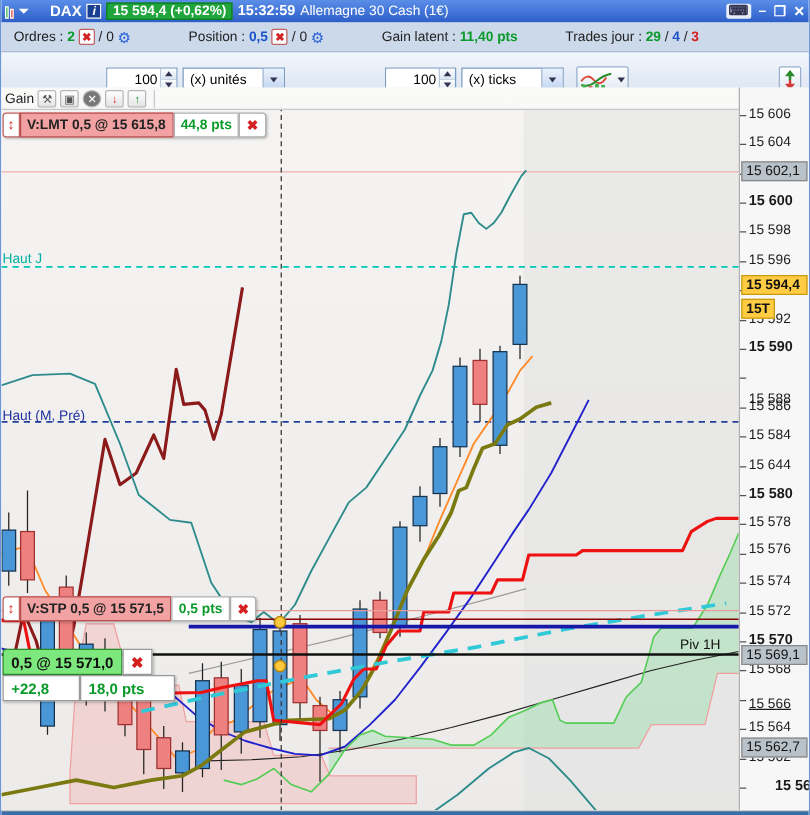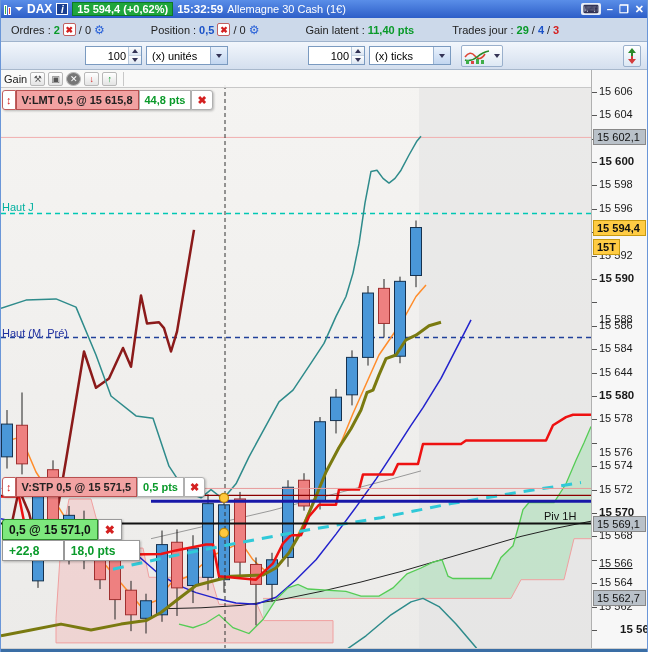--- a/index.html
+++ b/index.html
@@ -8,21 +8,21 @@
          border-left:1px solid #6a96d8; border-right:1px solid #6a96d8; position:relative; }
 
   
   .titlebar { height:18px; background:linear-gradient(#5a8ee8,#2d5ec8); display:flex; align-items:center;
               color:#fff; padding:0 3px; gap:4px; }
   .titlebar .caret { width:0; height:0; border-left:4px solid transparent; border-right:4px solid transparent;
                      border-top:4px solid #fff; display:inline-block; }
   .t-candle { display:inline-flex; gap:1px; align-items:flex-end; height:12px; }
   .t-candle i { display:block; width:3px; background:#3fae49; height:10px; border:1px solid #fff; }
   .t-candle i+i { background:#d44; height:8px; }
-  .t-dax { font-weight:bold; font-size:12px; }
+  .t-dax { font-weight:bold; font-size:12px;margin-left:13px; }
   .t-info { background:#1a3f90; border:1px solid #fff; width:12px; height:12px; line-height:11px;
             text-align:center; font-weight:bold; font-style:italic; font-size:10px; }
   .t-badge { background:#1fa53c; border:1px solid #0c7a24; color:#fff; font-weight:bold;
              padding:0 4px; height:14px; line-height:13px; }
   .t-time { font-weight:bold; font-size:11.5px; }
   .t-right { margin-left:auto; display:flex; gap:6px; align-items:center; }
   .t-right span { font-weight:bold; cursor:default; }
   .t-kb { background:#e8eef8; color:#335; border-radius:2px; padding:0 2px; height:12px; line-height:12px; }
 
   
@@ -32,21 +32,21 @@
   .sp { width:38px; }
   .sp2 { width:30px; }
   .green { color:#0a9a2a; font-weight:bold; }
   .blue  { color:#1a52c8; font-weight:bold; }
   .red   { color:#d42020; font-weight:bold; }
   .mini-x { display:inline-block; background:#fff; border:1px solid #c06060; color:#d42020;
             font-size:9px; width:13px; height:13px; line-height:12px; text-align:center; border-radius:2px; font-weight:bold;}
   .gear { color:#2a62d8; font-size:12px; }
 
   
-  .toolbar { height:28px; background:linear-gradient(#f2f6fc,#d4dfee); border-bottom:1px solid #a8b8cc;
+  .toolbar { height:44px; background:linear-gradient(#f2f6fc,#d4dfee); border-bottom:1px solid #a8b8cc;
              display:flex; align-items:center; padding:4px 6px; }
   .spinbox { display:flex; border:1px solid #7a9ac0; background:#fff; height:19px; align-items:stretch; }
   .spinbox input { width:42px; border:0; text-align:right; font-size:11px; padding-right:2px;
                    font-family:"Liberation Sans",sans-serif; outline:none;}
   .spin-btns { width:13px; display:flex; flex-direction:column; border-left:1px solid #b8c8da; }
   .spin-btns b { flex:1; background:linear-gradient(#fdfefe,#dce6f2); display:flex; align-items:center; justify-content:center; }
   .spin-btns b:first-child { border-bottom:1px solid #c8d4e2; }
   .tri-up { width:0;height:0;border-left:3px solid transparent;border-right:3px solid transparent;border-bottom:4px solid #335; }
   .tri-dn { width:0;height:0;border-left:3px solid transparent;border-right:3px solid transparent;border-top:4px solid #335; }
   .combo { display:flex; align-items:center; border:1px solid #7a9ac0; background:#fff; height:19px;
@@ -363,21 +363,21 @@
     <div class="tick" style="top: 248.8px;">15 586</div>
     <div class="tickmark" style="top: 279.2px;"></div>
     <div class="tick" style="top: 272.2px;">15 584</div>
     <div class="tickmark" style="top: 302.6px;"></div>
     <div class="tick" style="top: 295.6px;">15 644</div>
     <div class="tickmark" style="top: 326px;"></div>
     <div class="tick b" style="top: 319px;">15 580</div>
     <div class="tickmark" style="top: 349.4px;"></div>
     <div class="tick" style="top: 342.4px;">15 578</div>
     <div class="tickmark" style="top: 372.8px;"></div>
-    <div class="tick" style="top: 376px;">15 576</div>
+    <div class="tick" style="top: 363px;">15 576</div>
     <div class="tickmark" style="top: 396.2px;"></div>
     <div class="tick" style="top: 389.2px;">15 574</div>
     <div class="tickmark" style="top: 419.6px;"></div>
     <div class="tick" style="top: 412.6px;">15 572</div>
     <div class="tickmark" style="top: 443px;"></div>
     <div class="tick b" style="top: 436px;">15 570</div>
     <div class="tickmark" style="top: 466.4px;"></div>
     <div class="tick" style="top: 459.4px;">15 568</div>
     <div class="tickmark" style="top: 489.8px;"></div>
     <div class="tick" style="top: 487px; text-decoration: underline;">15 566</div>

